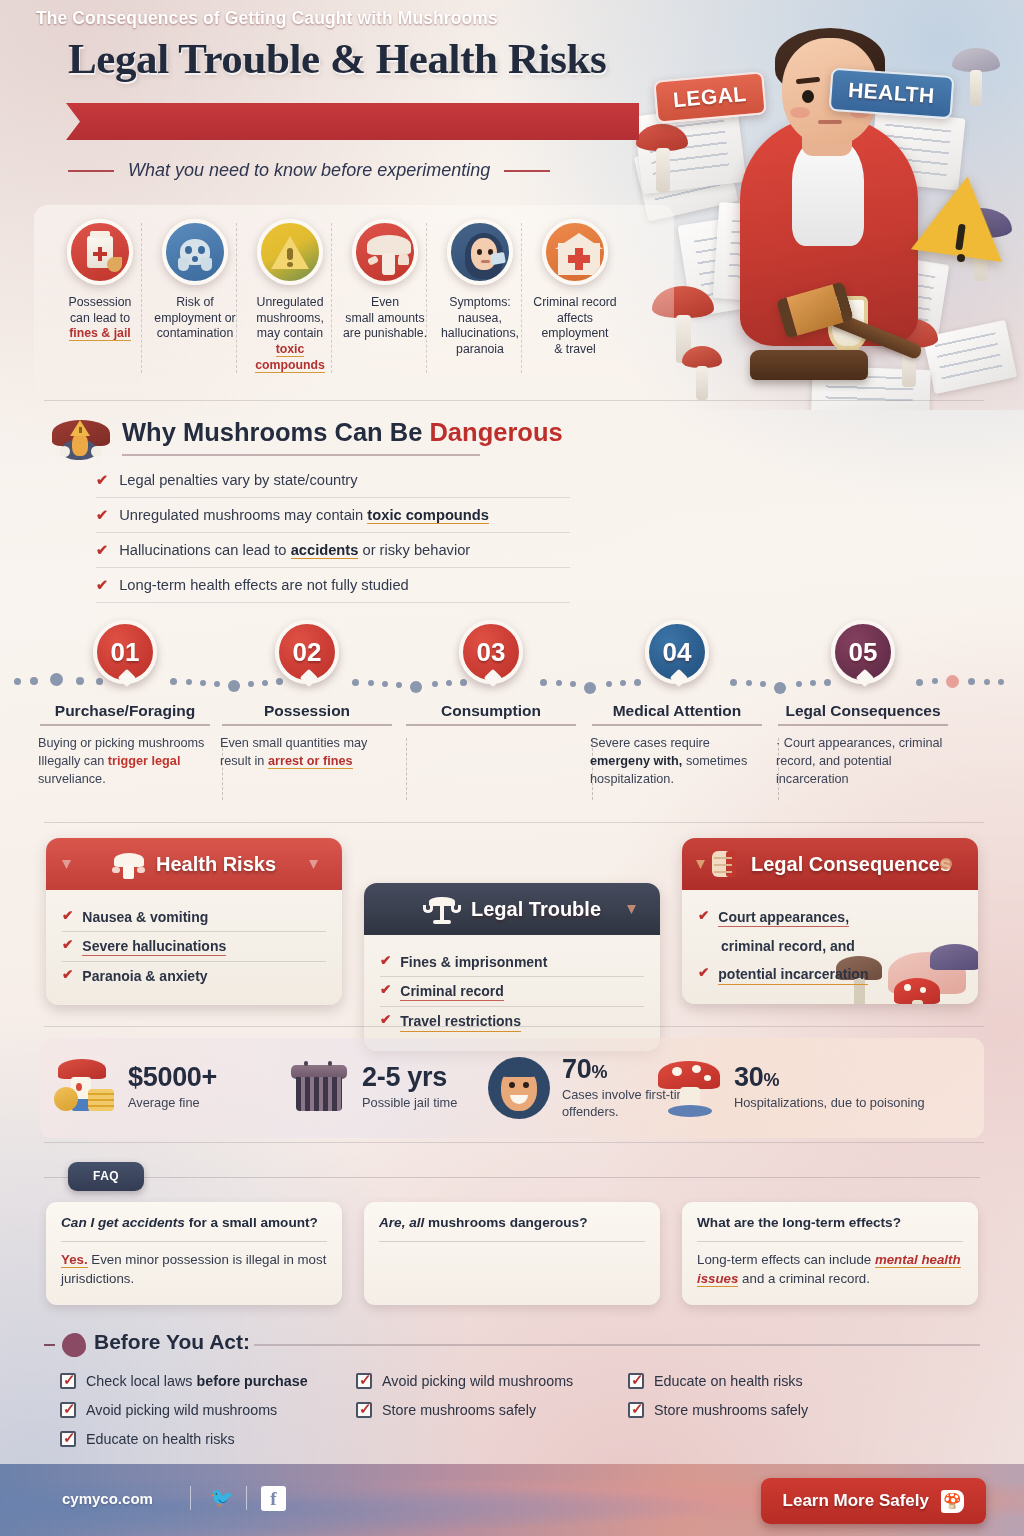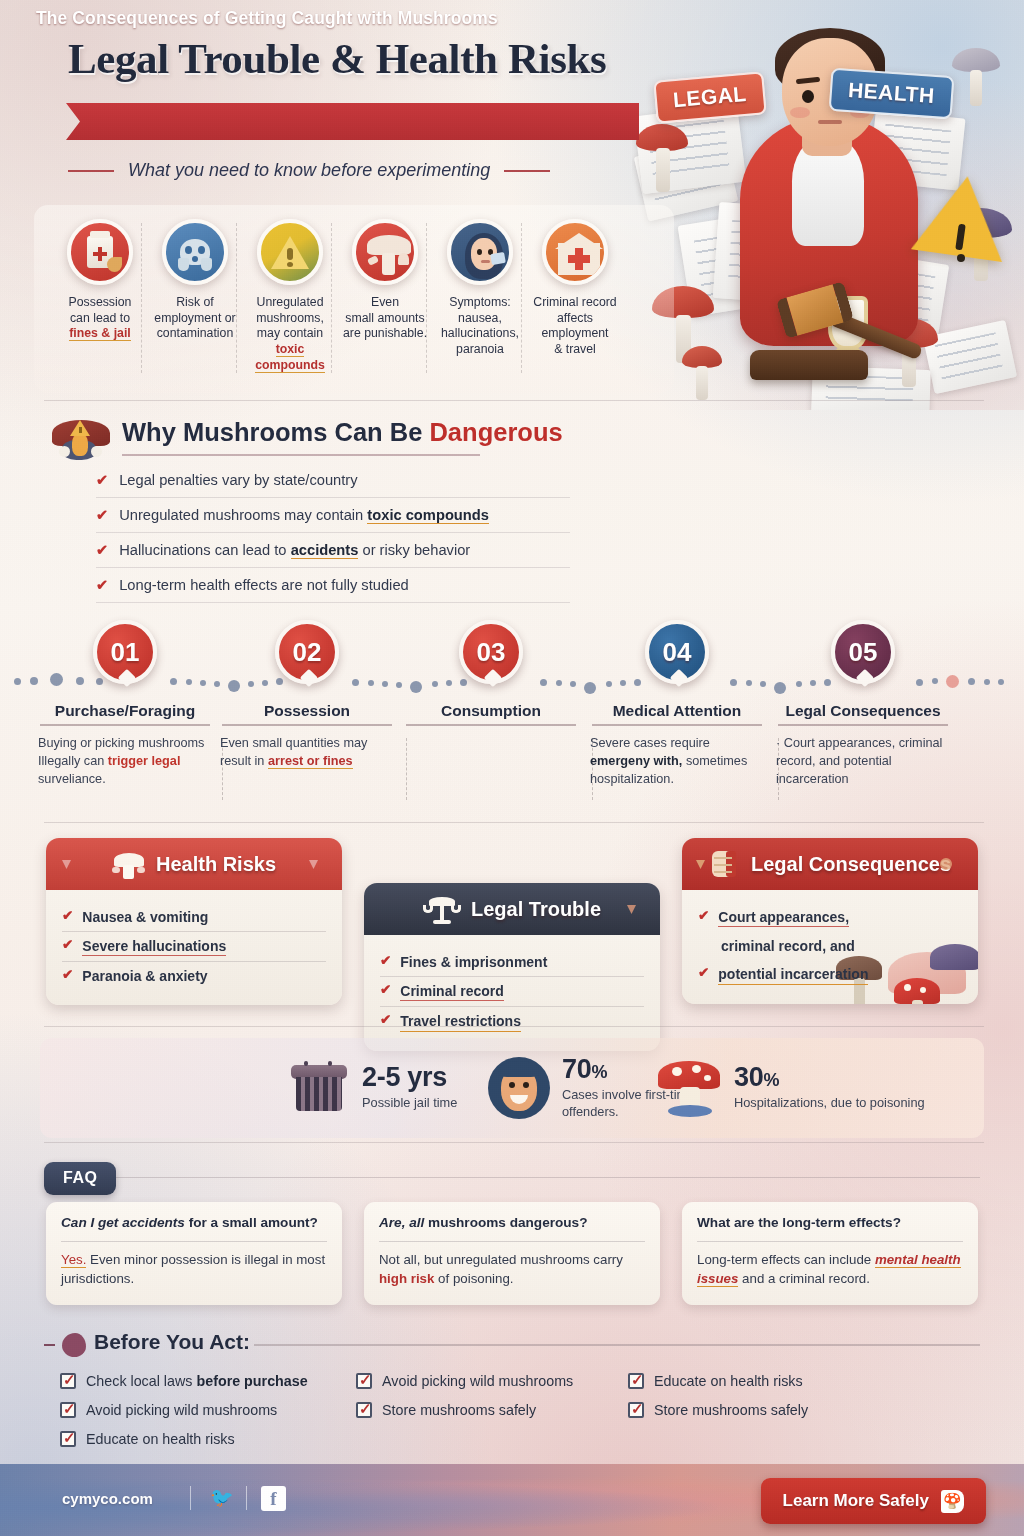--- a/index.html
+++ b/index.html
@@ -256,36 +256,36 @@
   }
   .stat { position:absolute; top:12px; height:76px; display:flex; align-items:center; gap:12px; }
   .stat .sicon { width:62px; height:62px; position:relative; flex:0 0 62px; }
   .stat .sval { font-size:27px; font-weight:700; color:#242c40; line-height:1; letter-spacing:-.3px; }
   .stat .sval .pct { font-size:18px; }
   .stat .slab { font-size:12.8px; color:#3c4456; line-height:1.3; margin-top:4px; }
 
   
   #faq { position:absolute; left:0; top:1150px; width:1024px; height:165px; }
   #faq-badge {
-    position:absolute; left:44px; top:12px; padding:7px 19px 8px; border-radius:9px;
+    position:absolute; left:68px; top:12px; padding:7px 25px 8px; border-radius:9px;
     background:linear-gradient(180deg,#45506a,#333c52); color:#fff;
-    font-size:16px; font-weight:700; letter-spacing:.5px;
+    font-size:12px; font-weight:700; letter-spacing:.5px;
     box-shadow:0 3px 7px rgba(50,40,55,.3);
   }
   #faq-rule { position:absolute; left:44px; top:27px; width:936px; height:1px; background:rgba(150,135,140,.35); }
   .faq-card {
     position:absolute; top:52px; width:296px; height:103px; border-radius:11px;
     background:linear-gradient(180deg,#fcf8f2,#f5efe7);
     box-shadow:0 4px 10px rgba(95,70,70,.17); padding:12px 15px;
   }
   .faq-q { font-size:13.6px; font-weight:700; font-style:italic; color:#242c40; line-height:1.3; }
   .faq-q .norm { font-style:normal; font-weight:600; }
   .faq-qrule { height:1px; background:rgba(150,140,145,.35); margin:9px 0 9px; }
   .faq-a { font-size:13.3px; color:#333b4e; line-height:1.42; }
-  .faq-a .yes { color:#b6312f; font-weight:400; border-bottom:1.8px solid #d9922f; }
+  .faq-a .yes { color:#b6312f; font-weight:700; border-bottom:1.8px solid #d9922f; }
   .faq-a .rb { color:#b6312f; font-weight:700; }
   .faq-a .mh { color:#b6312f; font-weight:700; font-style:italic; border-bottom:1.8px solid #d9922f; }
 
   
   #bya { position:absolute; left:0; top:1322px; width:1024px; height:140px; }
   #bya-dash { position:absolute; left:44px; top:22px; width:11px; height:2px; background:#7d4a5e; }
   #bya-blob {
     position:absolute; left:62px; top:11px; width:24px; height:24px;
     background:#8b4a63; border-radius:55% 45% 48% 52% / 52% 56% 44% 48%;
   }
@@ -751,20 +751,34 @@
           </div>
       </div>
     </div>
   </div>
 
   <div class="hrule" style="left:44px; top:1026px; width:940px;"></div>
 
   <div id="stats">
     <div id="stats-bg"></div>
 
+    <div class="stat" style="left:14px;">
+      <div class="sicon">
+        <div style="position:absolute;left:4px;top:2px;width:48px;height:20px;background:linear-gradient(160deg,#dd4f41,#b8302a);border-radius:50% 50% 14% 14%;"></div>
+        <div style="position:absolute;left:17px;top:20px;width:20px;height:24px;background:#fbf5ea;border-radius:3px;"></div>
+        <div style="position:absolute;left:22px;top:26px;width:6px;height:8px;background:#d9483b;border-radius:50%;"></div>
+        <div style="position:absolute;left:18px;top:42px;width:18px;height:12px;background:#4e7ec0;border-radius:2px;"></div>
+        <div style="position:absolute;left:0px;top:30px;width:24px;height:24px;background:linear-gradient(160deg,#f1c259,#dba22f);border-radius:50%;"></div>
+        <div style="position:absolute;left:34px;top:32px;width:26px;height:22px;background:repeating-linear-gradient(180deg,#f3ca68 0 4px,#dca62f 4px 6px);border-radius:4px;"></div>
+      </div>
+      <div>
+        <div class="sval">$5000+</div>
+        <div class="slab">Average fine</div>
+      </div>
+    </div>
 
     <div class="stat" style="left:248px;">
       <div class="sicon">
         <div style="position:absolute;left:3px;top:8px;width:56px;height:14px;background:linear-gradient(180deg,#8c7485,#6c5668);border-radius:5px;"></div>
         <div style="position:absolute;left:8px;top:20px;width:46px;height:34px;background:repeating-linear-gradient(90deg,#3d3548 0 5px,#8b7688 5px 9px);border-radius:0 0 4px 4px;"></div>
         <div style="position:absolute;left:16px;top:4px;width:4px;height:5px;background:#4d4054;border-radius:2px;"></div>
         <div style="position:absolute;left:40px;top:4px;width:4px;height:5px;background:#4d4054;border-radius:2px;"></div>
       </div>
       <div>
         <div class="sval">2-5 yrs</div>
@@ -811,21 +825,20 @@
 
     <div class="faq-card" style="left:46px;">
       <div class="faq-q"><span>Can I get accidents</span><span class="norm"> for a small amount?</span></div>
       <div class="faq-qrule"></div>
       <div class="faq-a"><span class="yes">Yes.</span><span> Even minor possession is illegal in most jurisdictions.</span></div>
     </div>
 
     <div class="faq-card" style="left:364px;">
       <div class="faq-q"><span>Are, all</span><span class="norm"> mushrooms dangerous?</span></div>
       <div class="faq-qrule"></div>
-      <div class="faq-a"><span>Not all, but unregulated mushrooms carry </span><span class="rb">high risk</span><span> of poisoning.</span></div>
     </div>
 
     <div class="faq-card" style="left:682px;">
       <div class="faq-q"><span class="norm" style="font-weight:700;">What are the long-term effects?</span></div>
       <div class="faq-qrule"></div>
       <div class="faq-a"><span>Long-term effects can include </span><span class="mh">mental health issues</span><span> and a criminal record.</span></div>
     </div>
   </div>
 
   <div id="bya">

